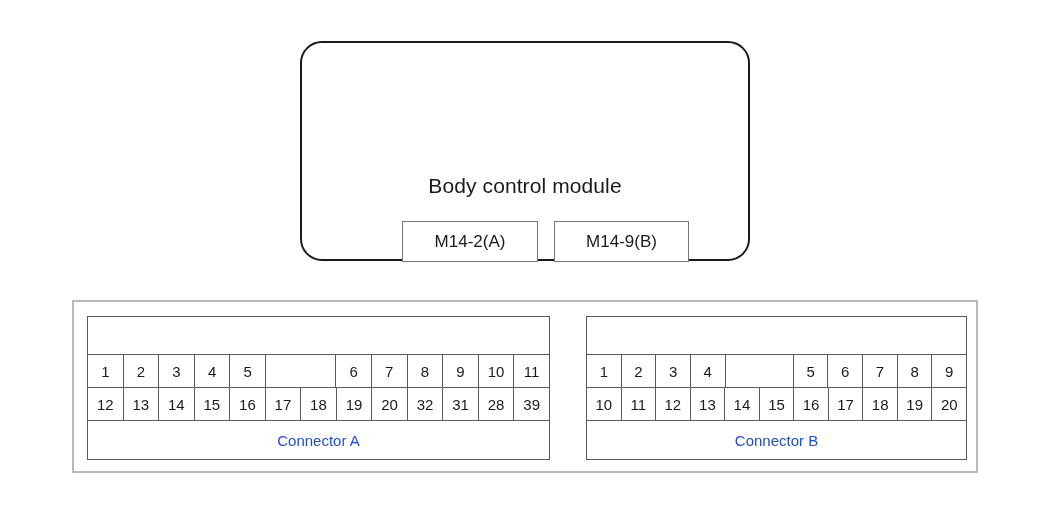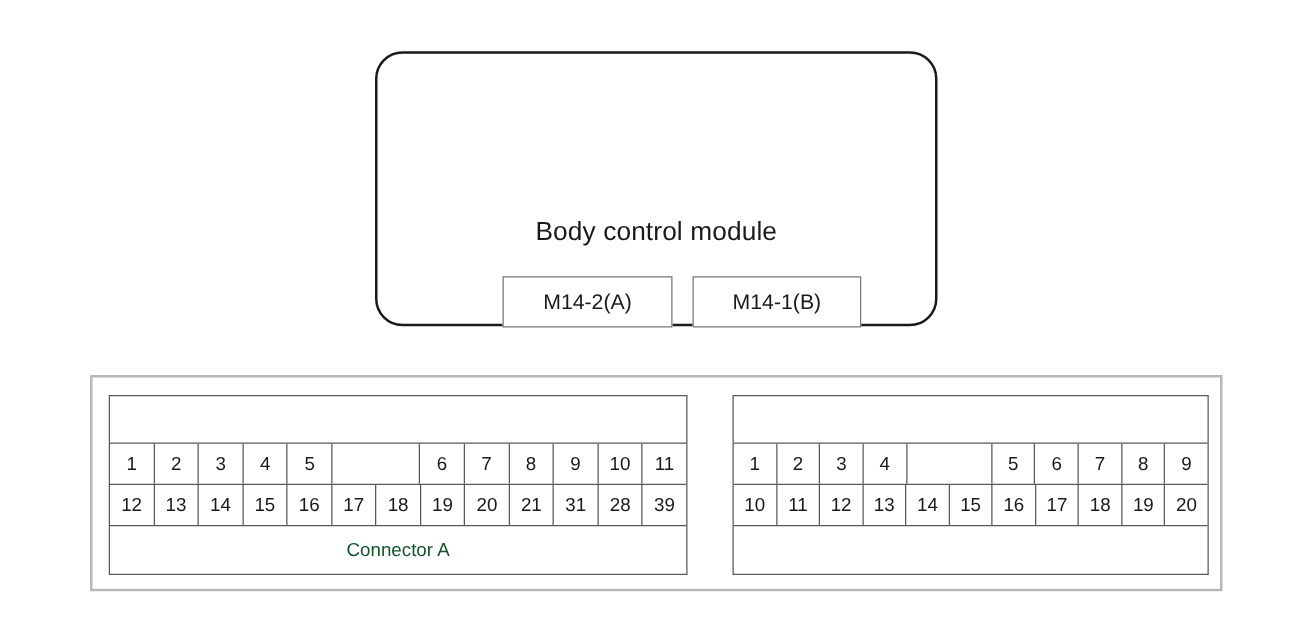--- a/index.html
+++ b/index.html
@@ -103,21 +103,21 @@
     border-bottom: 1px solid #5a5a5a;
     box-sizing: border-box;
   }
   .pin-row.lower { border-bottom: 1px solid #5a5a5a; }
   .label-row {
     flex: 1;
     display: flex;
     align-items: center;
     justify-content: center;
     font-size: 15px;
-    color: #14532d;
+    color: #1d4ed8;
     box-sizing: border-box;
   }
 
   .pin-cell {
     display: flex;
     align-items: center;
     justify-content: center;
     border-right: 1px solid #5a5a5a;
     font-size: 15px;
     color: #1a1a1a;
@@ -131,21 +131,21 @@
 
 <div id="module-box">
   <div id="module-title">Body control module</div>
 </div>
 
 <div class="module-port" id="module-port-a">
   <span>M14-2(A)</span>
 </div>
 
 <div class="module-port" id="module-port-b">
-  <span>M14-1(B)</span>
+  <span>M14-9(B)</span>
 </div>
 
 <div id="connectors-frame">
 
   <div class="connector-table" id="connector-a-table">
     <div class="blank-row"></div>
     <div class="pin-row upper">
         <div class="pin-cell" style="flex: 1 0 0px;">1</div>
         <div class="pin-cell" style="flex: 1 0 0px;">2</div>
         <div class="pin-cell" style="flex: 1 0 0px;">3</div>
@@ -162,21 +162,21 @@
     <div class="pin-row lower">
         <div class="pin-cell" style="flex: 1 0 0px;">12</div>
         <div class="pin-cell" style="flex: 1 0 0px;">13</div>
         <div class="pin-cell" style="flex: 1 0 0px;">14</div>
         <div class="pin-cell" style="flex: 1 0 0px;">15</div>
         <div class="pin-cell" style="flex: 1 0 0px;">16</div>
         <div class="pin-cell" style="flex: 1 0 0px;">17</div>
         <div class="pin-cell" style="flex: 1 0 0px;">18</div>
         <div class="pin-cell" style="flex: 1 0 0px;">19</div>
         <div class="pin-cell" style="flex: 1 0 0px;">20</div>
-        <div class="pin-cell" style="flex: 1 0 0px;">21</div>
+        <div class="pin-cell" style="flex: 1 0 0px;">32</div>
         <div class="pin-cell" style="flex: 1 0 0px;">31</div>
         <div class="pin-cell" style="flex: 1 0 0px;">28</div>
         <div class="pin-cell" style="flex: 1 0 0px; border-right: none;">39</div>
       </div>
     <div class="label-row">Connector A</div>
   </div>
 
   <div class="connector-table" id="connector-b-table">
     <div class="blank-row"></div>
     <div class="pin-row upper">
@@ -197,15 +197,16 @@
         <div class="pin-cell" style="flex: 1 0 0px;">12</div>
         <div class="pin-cell" style="flex: 1 0 0px;">13</div>
         <div class="pin-cell" style="flex: 1 0 0px;">14</div>
         <div class="pin-cell" style="flex: 1 0 0px;">15</div>
         <div class="pin-cell" style="flex: 1 0 0px;">16</div>
         <div class="pin-cell" style="flex: 1 0 0px;">17</div>
         <div class="pin-cell" style="flex: 1 0 0px;">18</div>
         <div class="pin-cell" style="flex: 1 0 0px;">19</div>
         <div class="pin-cell" style="flex: 1 0 0px; border-right: none;">20</div>
       </div>
+    <div class="label-row">Connector B</div>
   </div>
 
 </div>
 
 </body></html>

